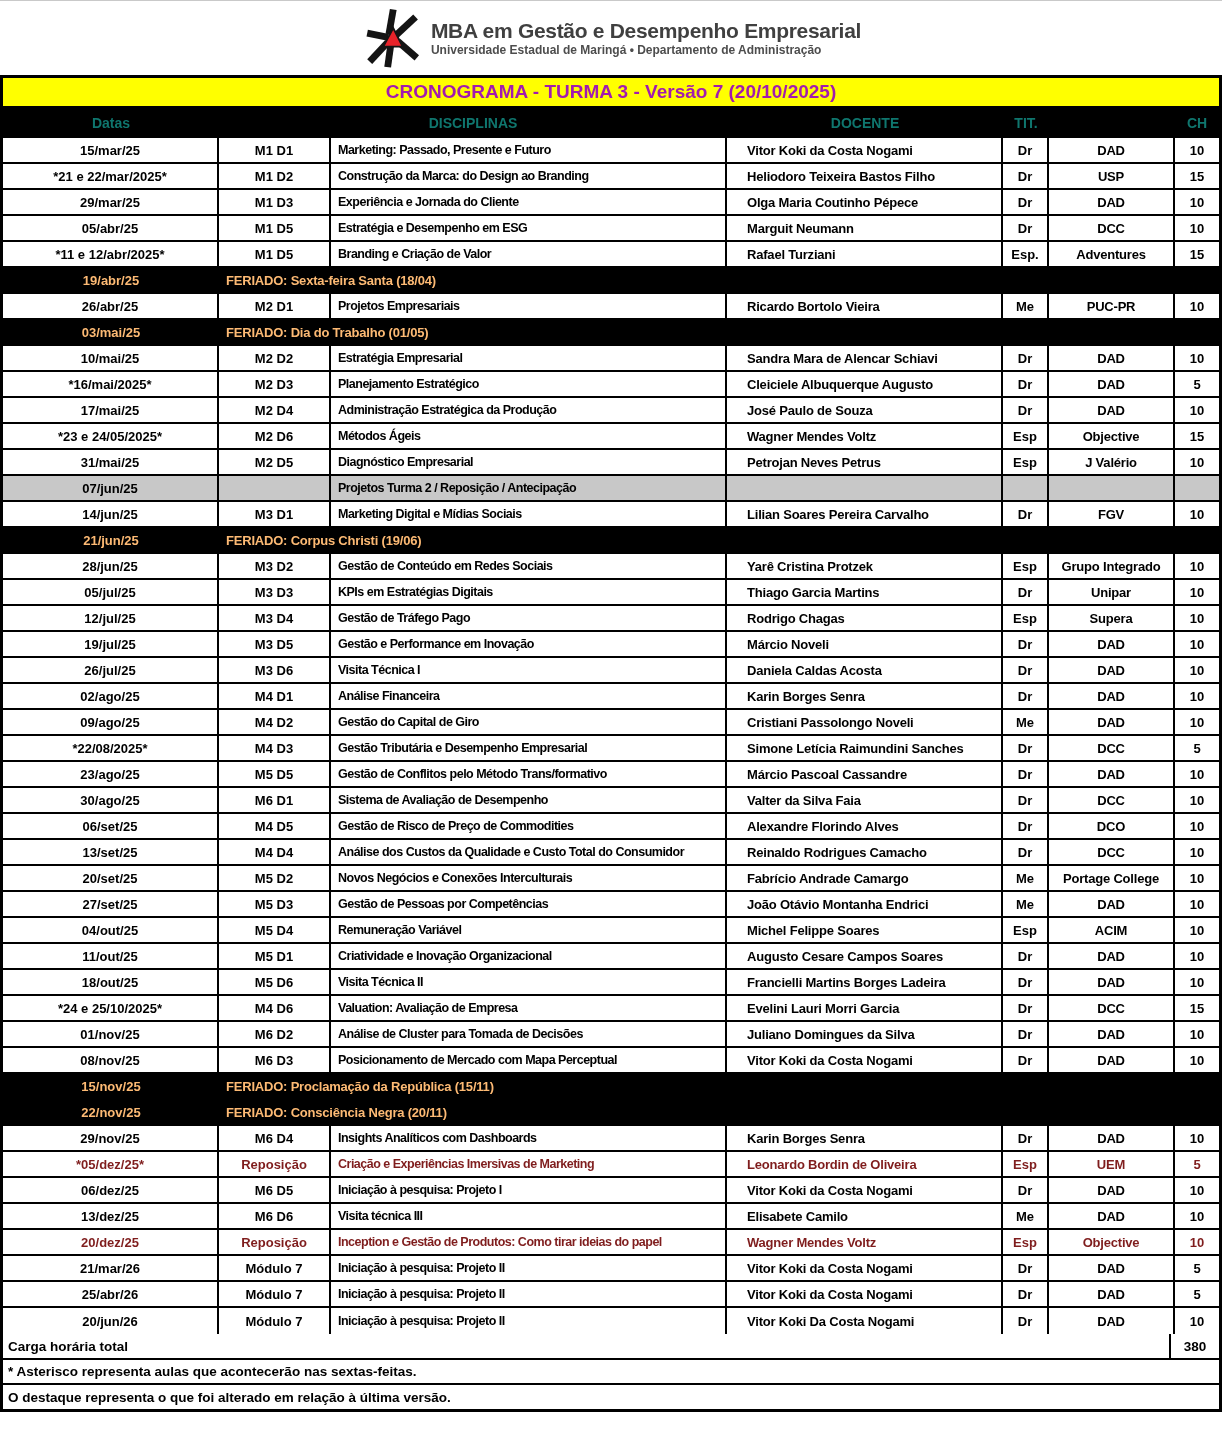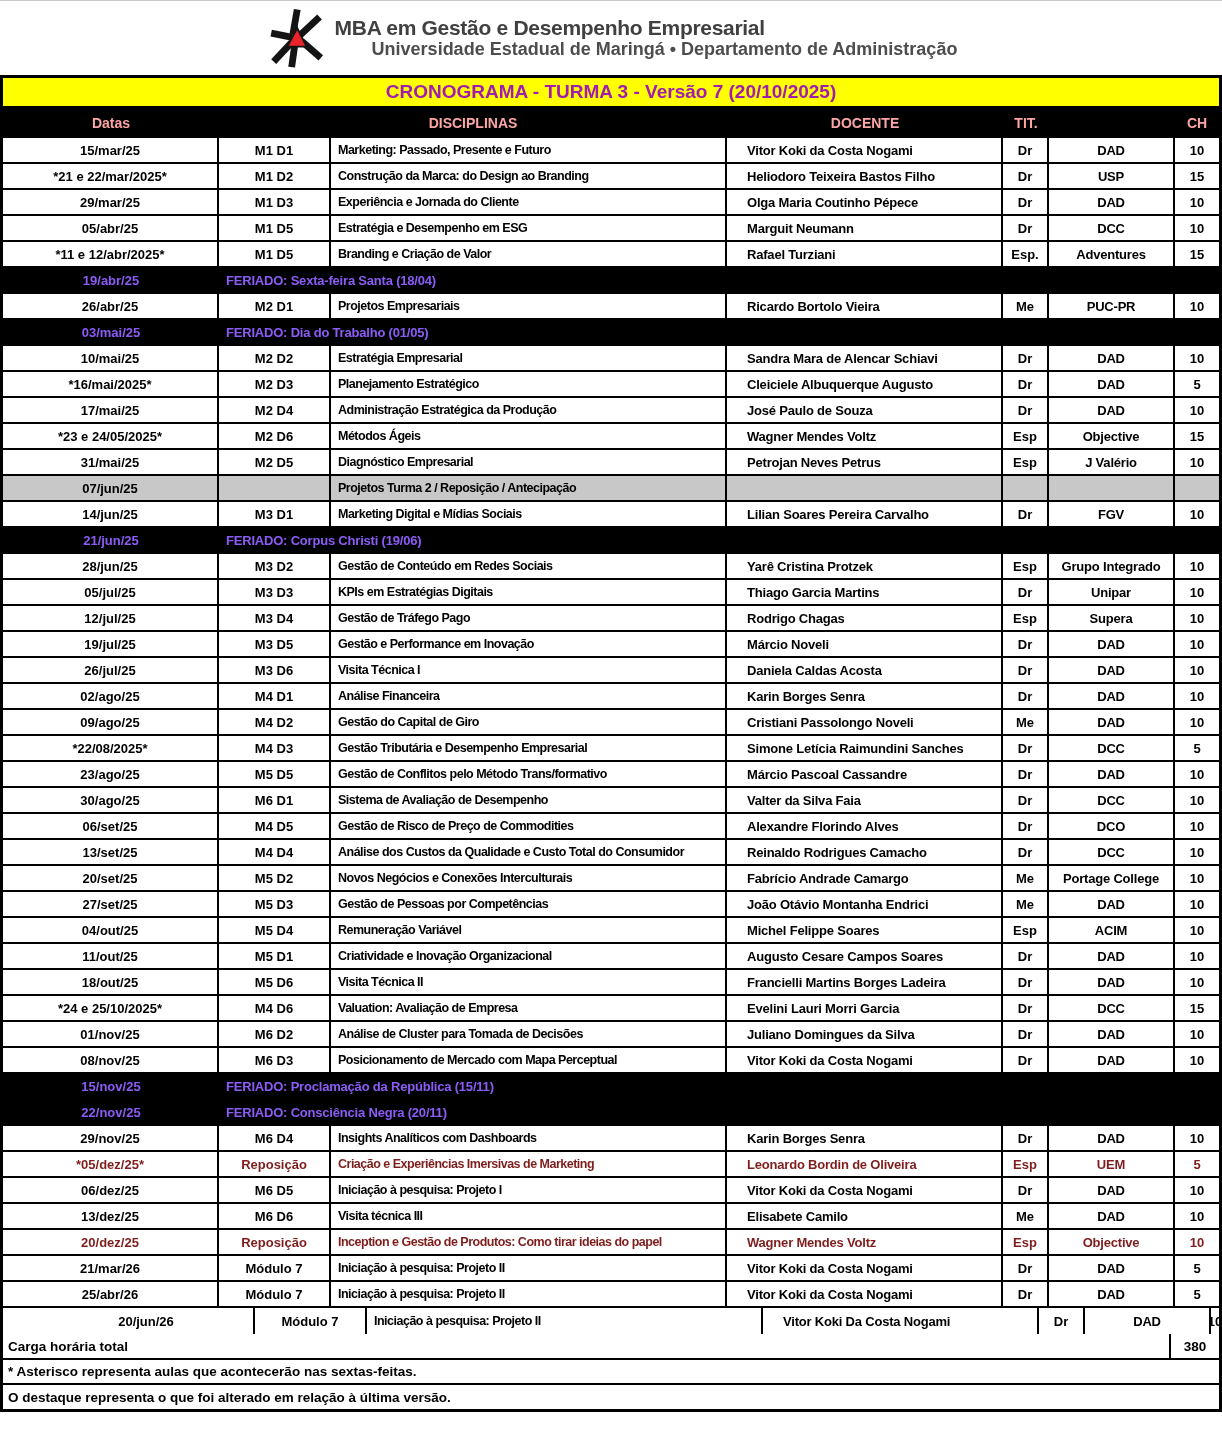--- a/index.html
+++ b/index.html
@@ -12,56 +12,56 @@
   }
   .page{ width:1222px; height:1436px; overflow:hidden; background:#fff; border-top:1px solid #c9c9c9; }
 
   
   .logo-band{
     height:74px; display:flex; align-items:center; justify-content:center;
     background:#fff;
   }
   .logo-band .logo{ margin-right:8px; flex:0 0 auto; }
   .logo-text .t1{ font-size:21px; letter-spacing:-0.3px; color:#404040; line-height:1.1; }
-  .logo-text .t2{ font-size:18px; color:#4d4d4d; letter-spacing:0;margin-left:37px; }
+  .logo-text .t2{ font-size:12px; color:#4d4d4d; letter-spacing:0; }
 
   
   .table-wrap{ border:3px solid #000; border-bottom-width:3px; }
 
   .banner{
     height:30px; background:#FFFF00; color:#a21caf;
     display:flex; align-items:center; justify-content:center;
     font-size:19px; border-bottom:2px solid #000;
   }
 
   .thead{
-    height:30px; background:#000; color:#fca5a5;
+    height:30px; background:#000; color:#0f766e;
     display:flex; align-items:center; font-size:14px;
   }
   .thead .hc{ text-align:center; }
   .hc.h-datas{ width:216px; }
   .hc.h-disc { width:508px; }
   .hc.h-doc  { width:276px; }
   .hc.h-tit  { width:46px; }
   .hc.h-inst { width:126px; }
   .hc.h-ch   { flex:1; }
 
   
   .row{ height:26px; display:flex; align-items:stretch; border-bottom:2px solid #000; background:#fff; font-size:13px; }
-  .row:last-child{ border-bottom:none;margin-left:36px; }
+  .row:last-child{ border-bottom:none; }
   .c{ display:flex; align-items:center; overflow:hidden; white-space:nowrap; border-right:2px solid #000; }
   .c.date{ width:216px; justify-content:center; }
   .c.module{ width:112px; justify-content:center; }
   .c.disc{ width:396px; padding-left:7px; font-size:12.5px; letter-spacing:-0.5px; }
   .c.doc{ width:276px; padding-left:20px; letter-spacing:-0.2px; }
   .c.tit{ width:46px; justify-content:center; }
   .c.inst{ width:126px; justify-content:center; letter-spacing:-0.2px; }
   .c.ch{ flex:1; justify-content:center; border-right:none; }
 
-  .row.feriado{ background:#000; color:#8b5cf6; }
+  .row.feriado{ background:#000; color:#fdba74; }
   .row.feriado .c{ border-right:none; }
   .row.feriado .fer-text{ display:flex; align-items:center; padding-left:7px; letter-spacing:-0.2px; }
 
   .row.special .c{ background:#C8C8C8; }
   .row.red{ color:#7f1d1d; }
 
   
   .carga-row{ height:26px; display:flex; align-items:stretch; border-bottom:2px solid #000; font-size:13.5px; }
   .carga-row .lbl{ flex:1; display:flex; align-items:center; padding-left:5px;text-align:right; }
   .carga-row .val{ width:50px; display:flex; align-items:center; justify-content:center; border-left:2px solid #000; }

